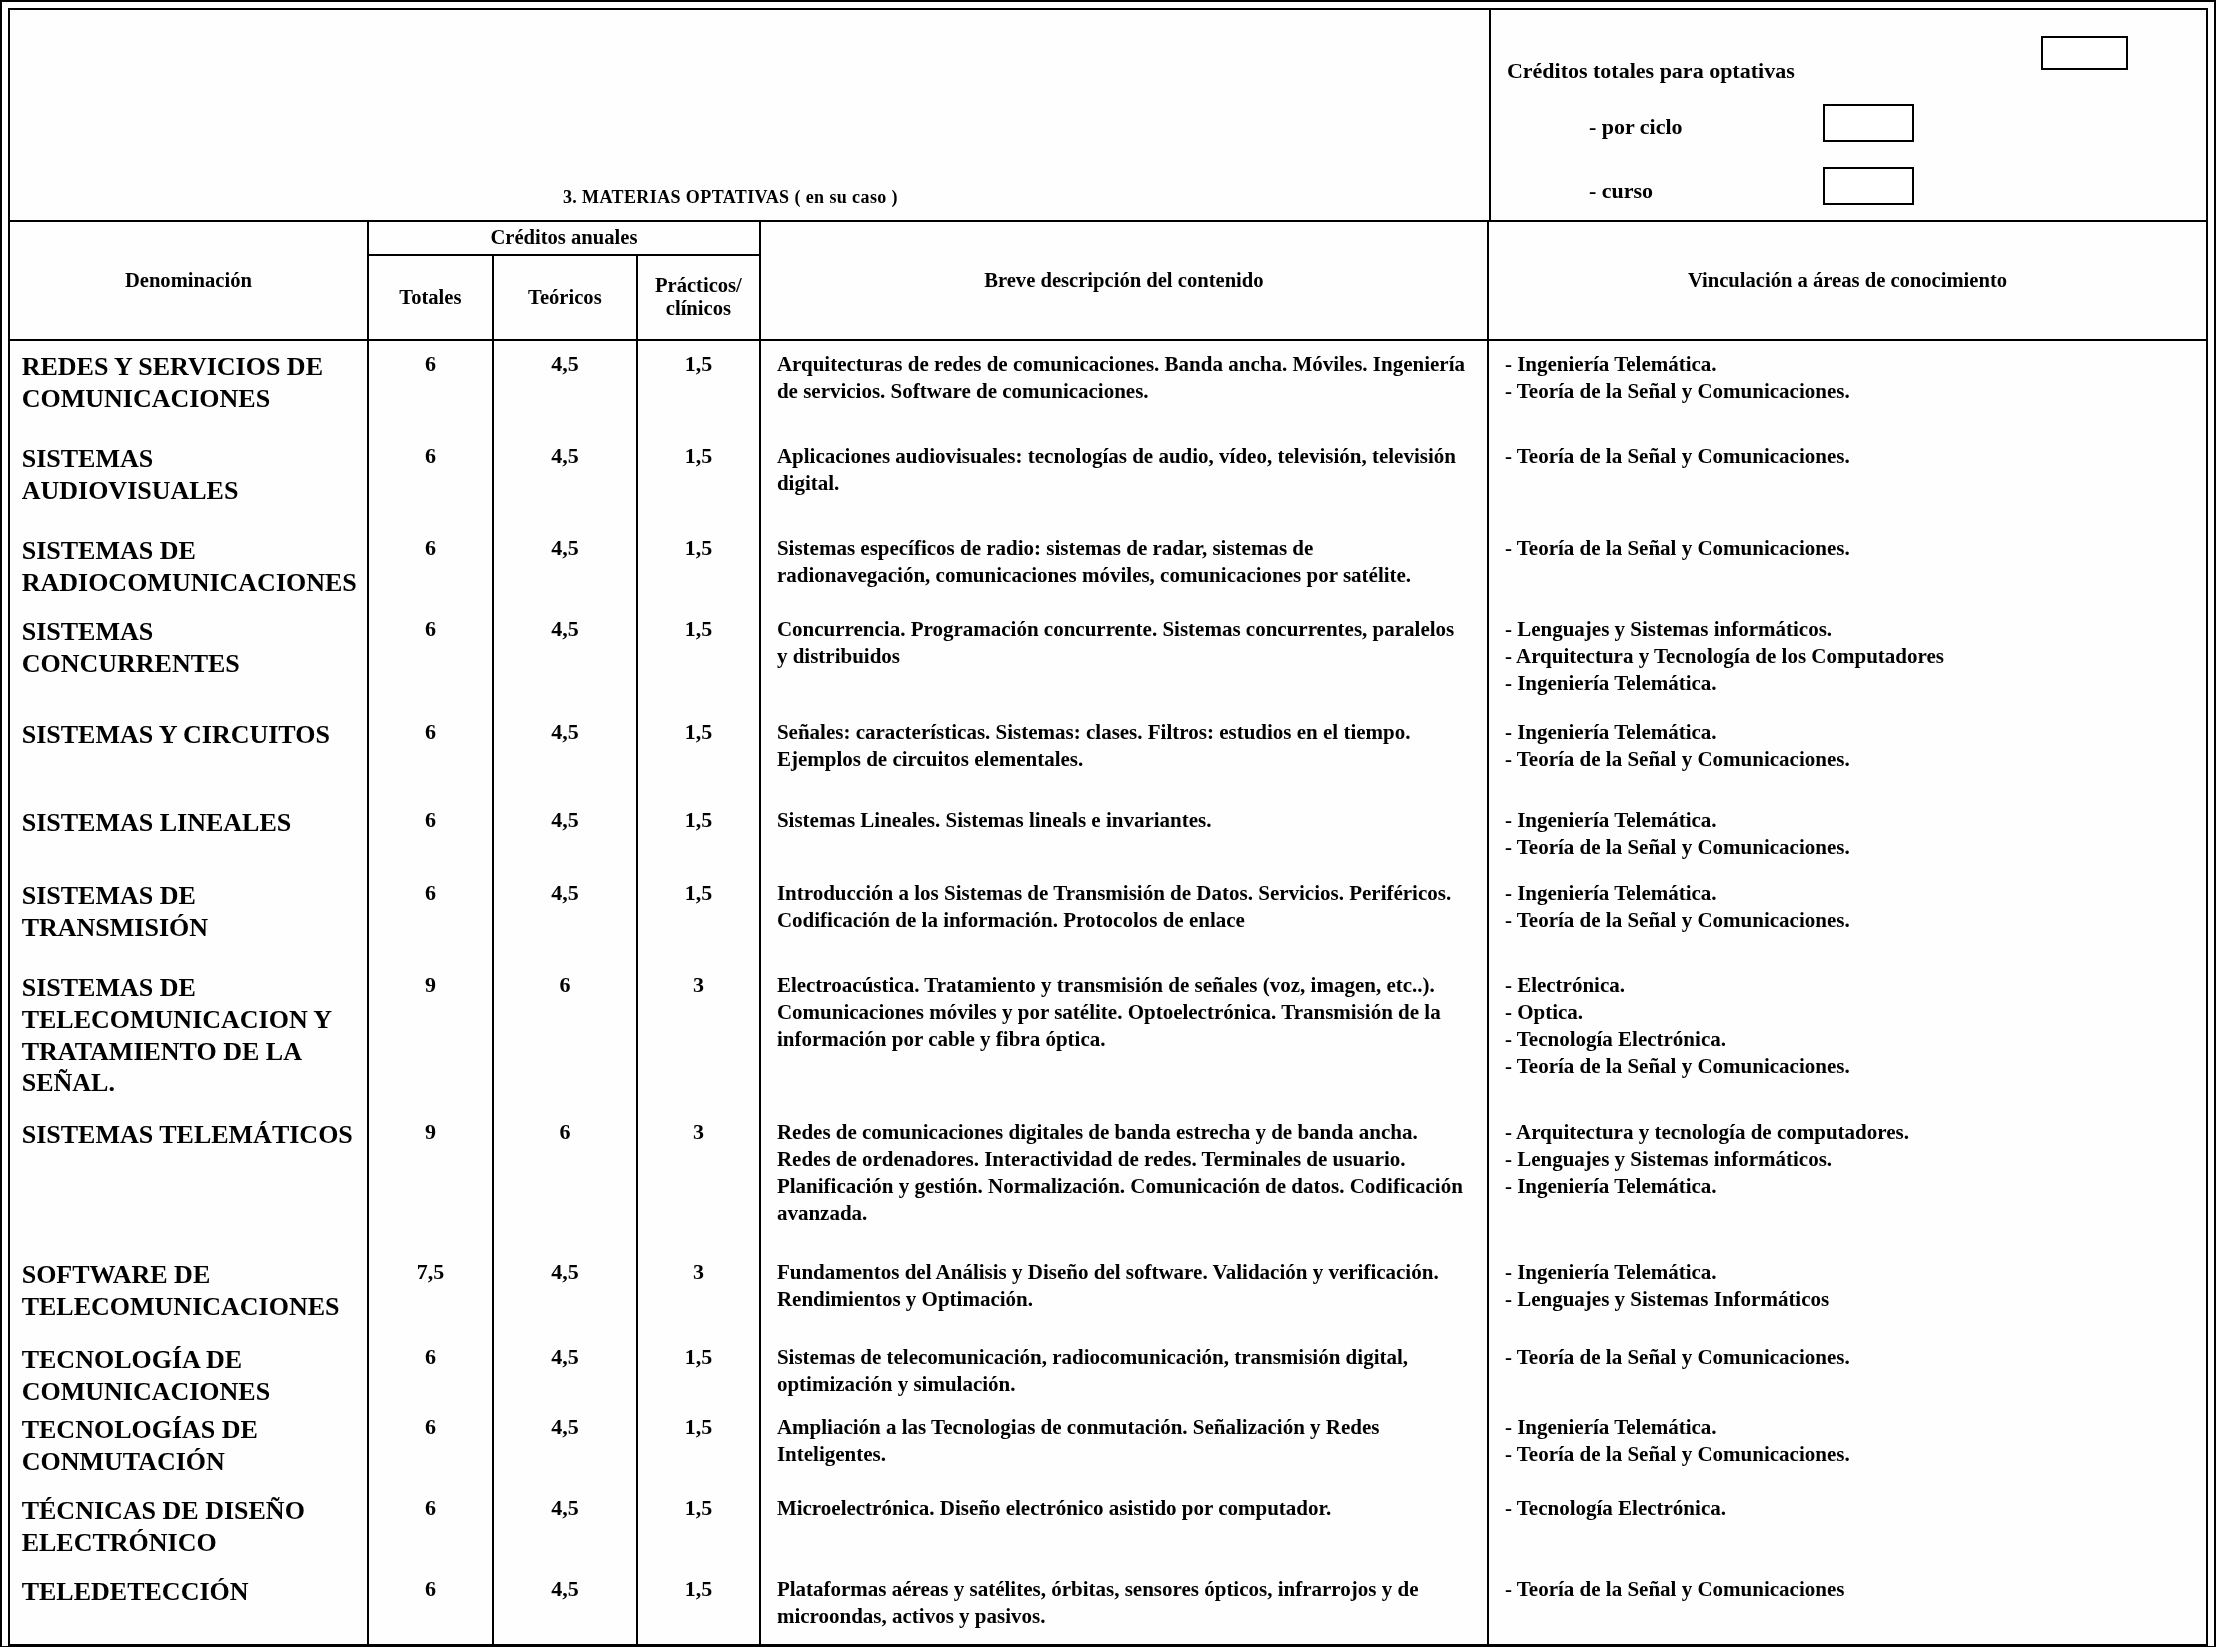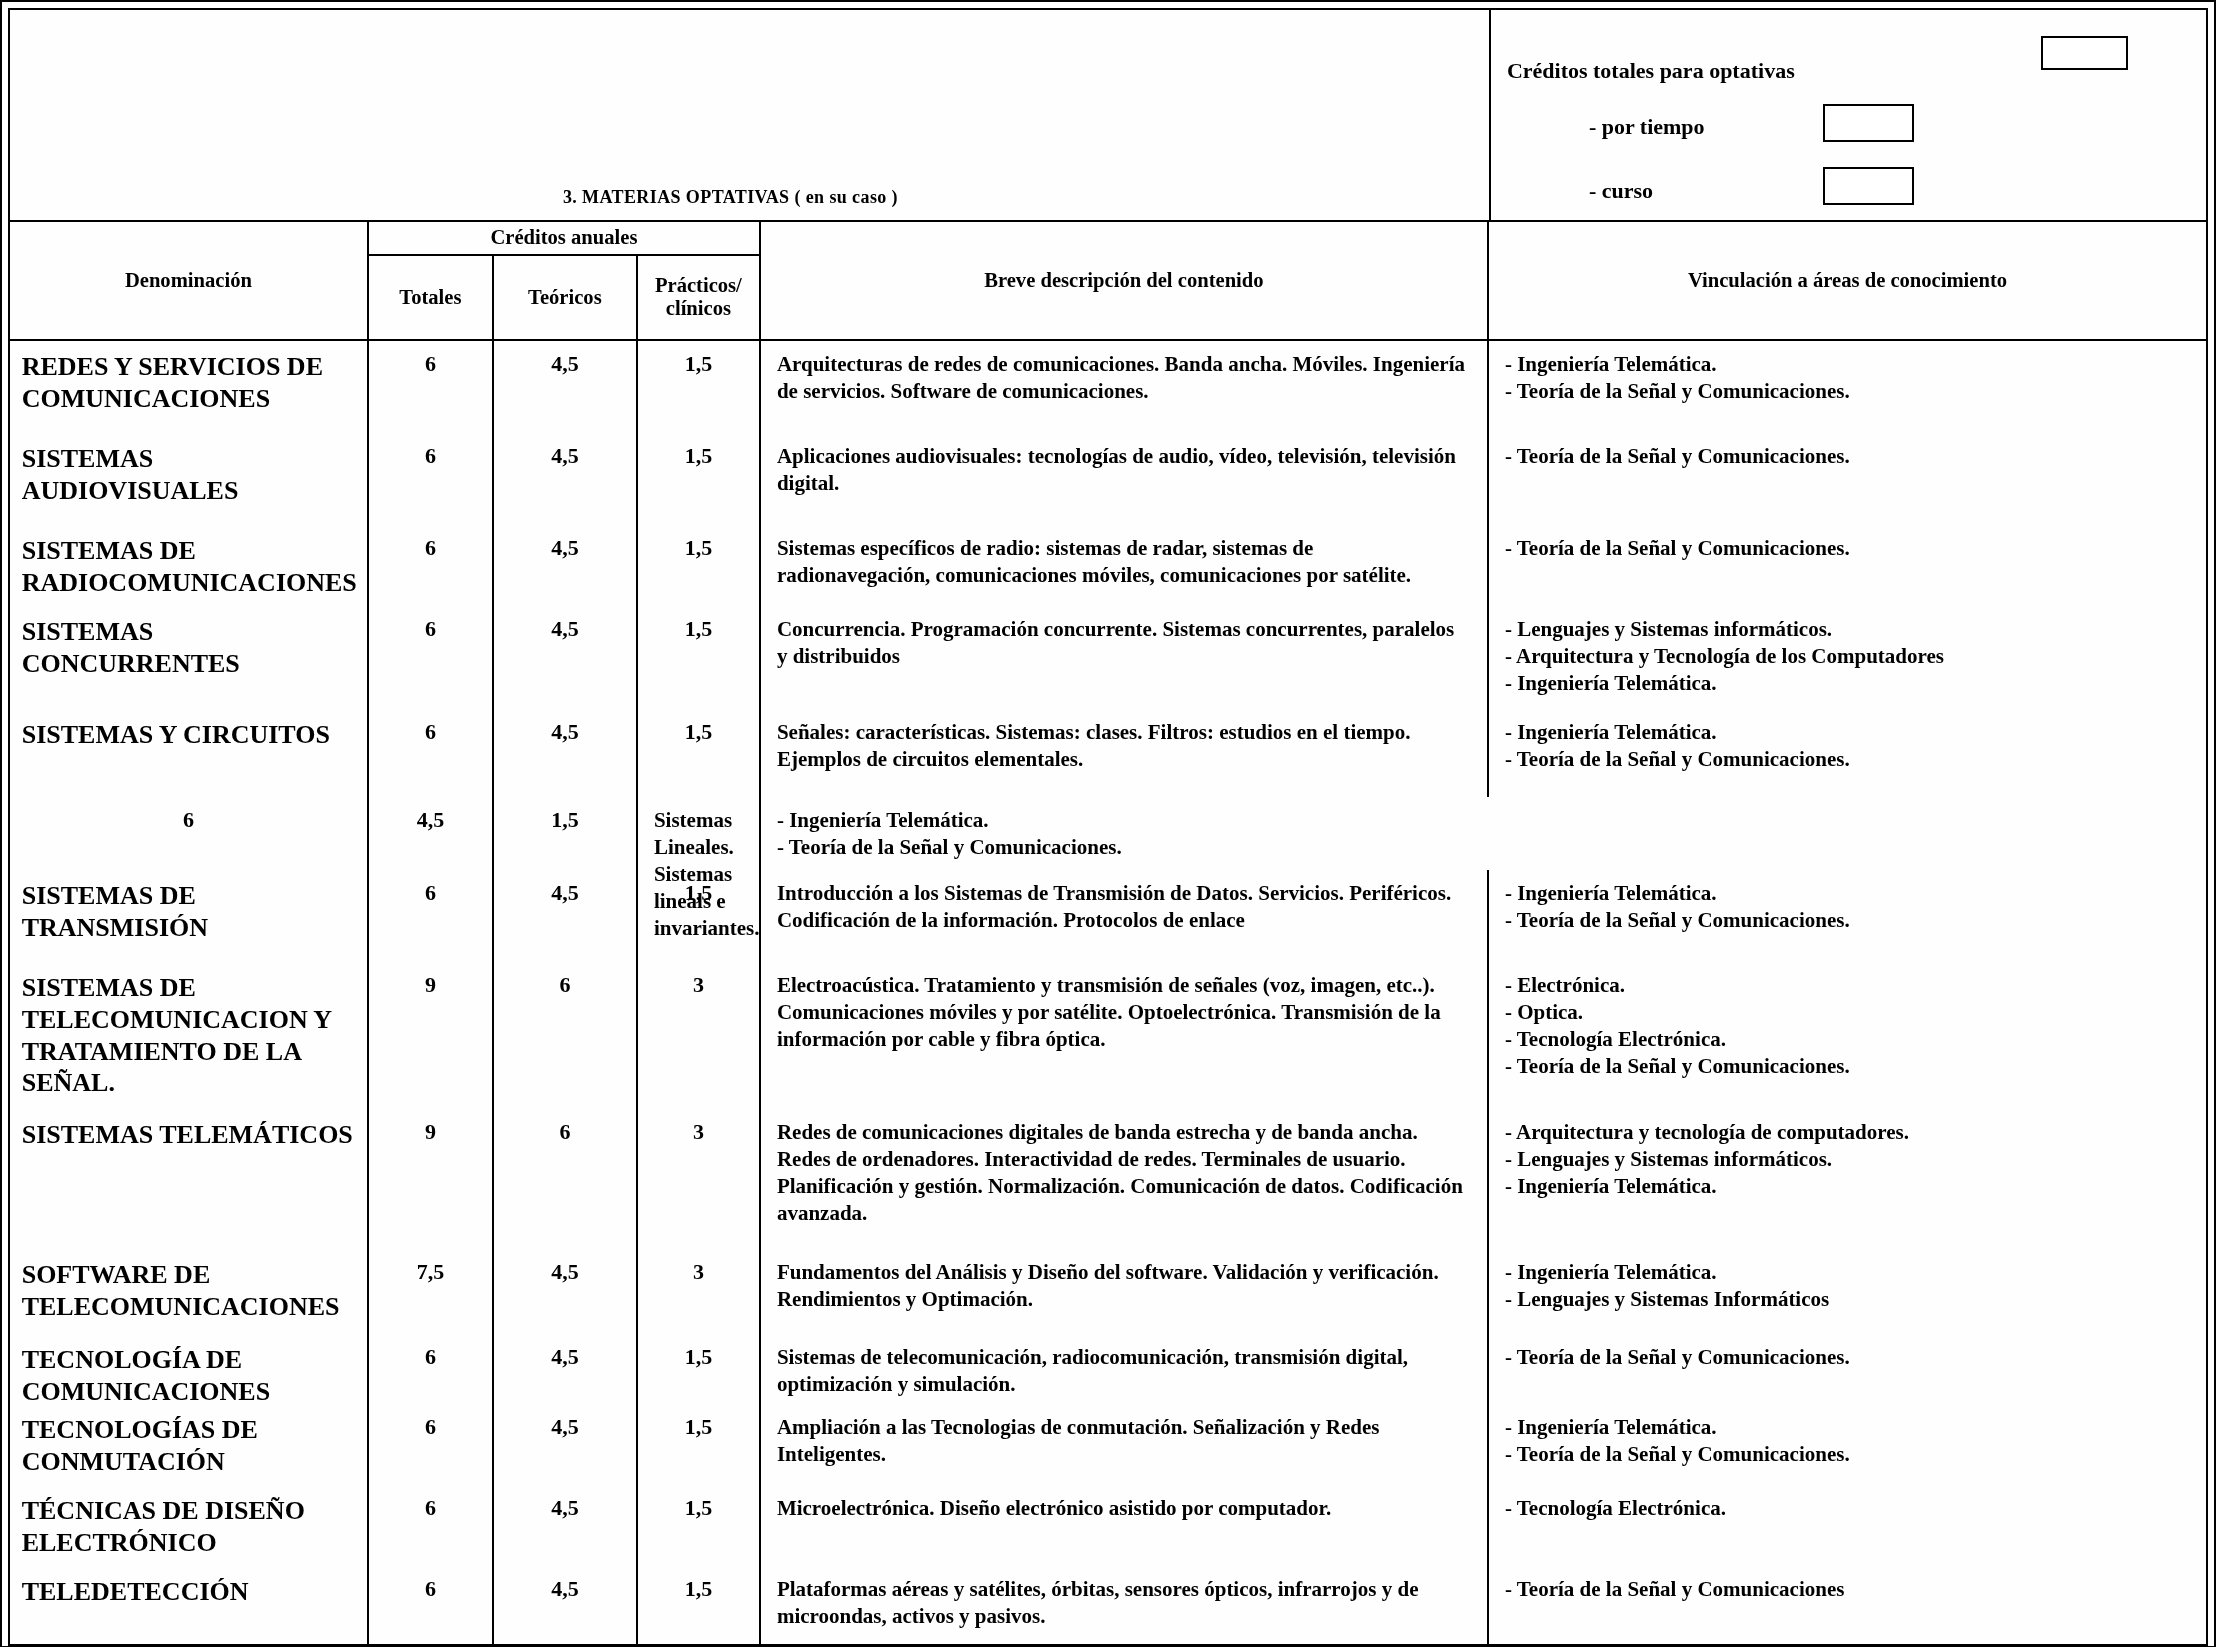--- a/index.html
+++ b/index.html
@@ -105,21 +105,21 @@
 <div class="page">
   <div class="frame">
 
     <div class="topband">
       <div class="top-left">
         <div class="section-title">3. MATERIAS OPTATIVAS  ( en su caso )</div>
       </div>
       <div class="top-right">
         <span class="cr-label cr-total-label">Créditos totales para optativas</span>
         <span class="cbox cr-total-box"></span>
-        <span class="cr-label cr-ciclo-label">- por tiempo</span>
+        <span class="cr-label cr-ciclo-label">- por ciclo</span>
         <span class="cbox cr-ciclo-box"></span>
         <span class="cr-label cr-curso-label">- curso</span>
         <span class="cbox cr-curso-box"></span>
       </div>
     </div>
 
     <div class="thead">
       <div class="hcell h-denom">Denominación</div>
       <div class="hcell h-credtitle">Créditos anuales</div>
       <div class="hcell h-tot">Totales</div>
@@ -169,20 +169,21 @@
         <div class="trow r4">
     <div class="c name">SISTEMAS Y CIRCUITOS</div>
     <div class="c num">6</div>
     <div class="c num">4,5</div>
     <div class="c num">1,5</div>
     <div class="c desc">Señales: características. Sistemas: clases. Filtros: estudios en el tiempo. Ejemplos de circuitos elementales.</div>
     <div class="c vinc">- Ingeniería Telemática.
 - Teoría de la Señal y Comunicaciones.</div>
   </div>
         <div class="trow r5">
+    <div class="c name">SISTEMAS LINEALES</div>
     <div class="c num">6</div>
     <div class="c num">4,5</div>
     <div class="c num">1,5</div>
     <div class="c desc">Sistemas Lineales. Sistemas lineals e invariantes.</div>
     <div class="c vinc">- Ingeniería Telemática.
 - Teoría de la Señal y Comunicaciones.</div>
   </div>
         <div class="trow r6">
     <div class="c name">SISTEMAS DE TRANSMISIÓN</div>
     <div class="c num">6</div>

